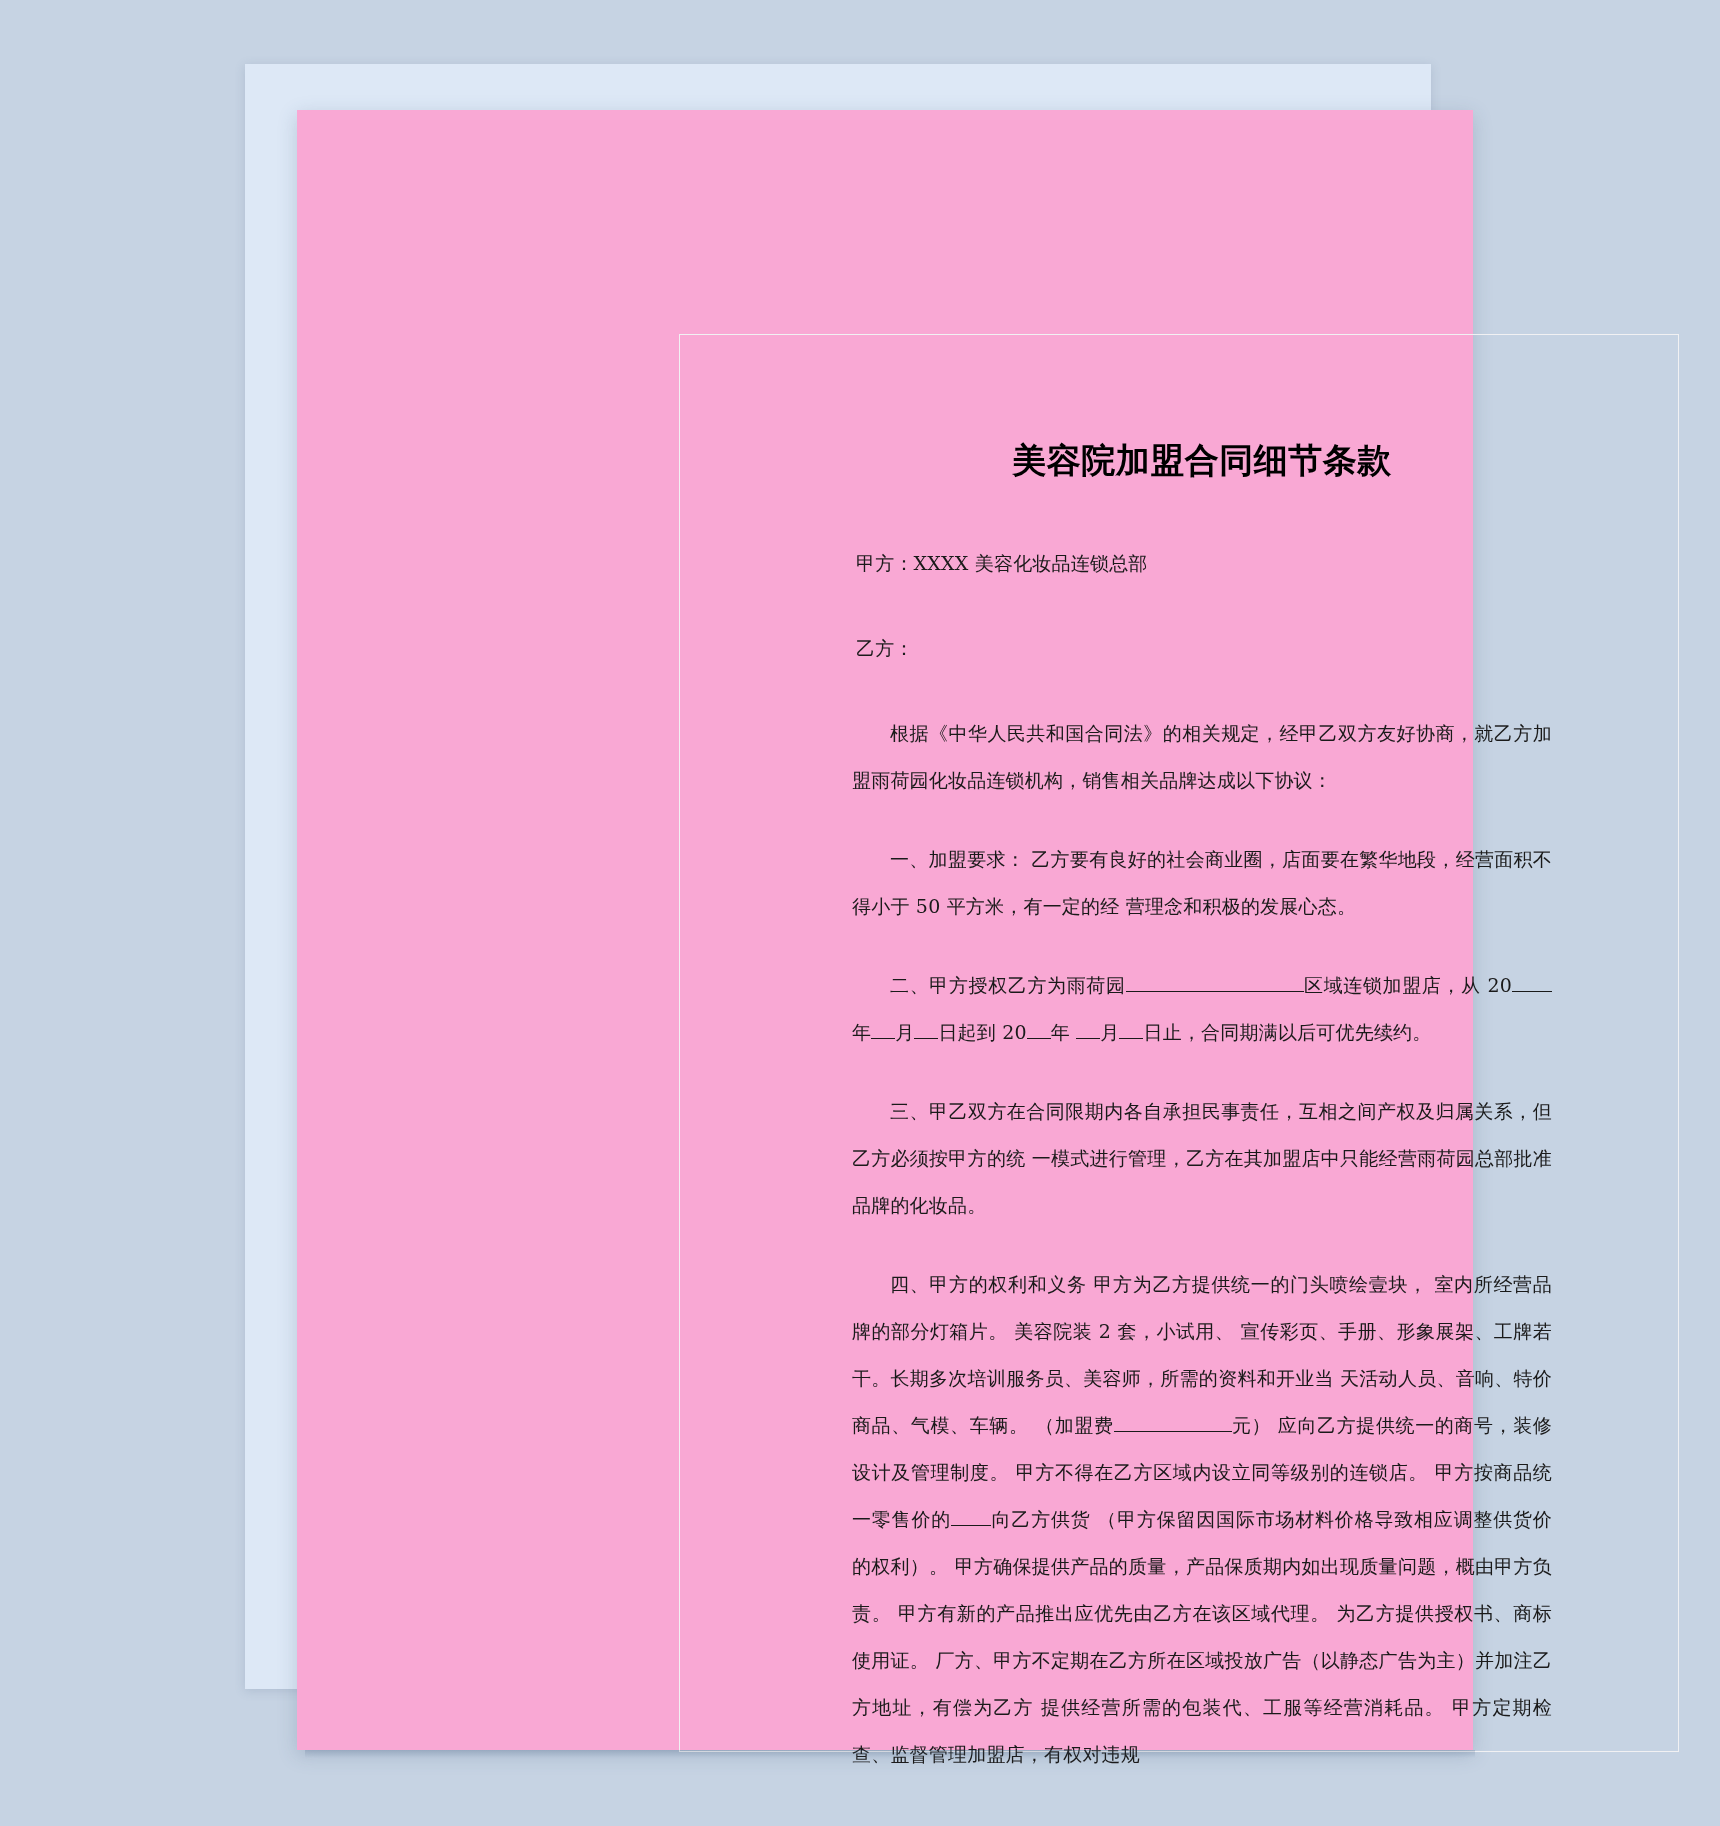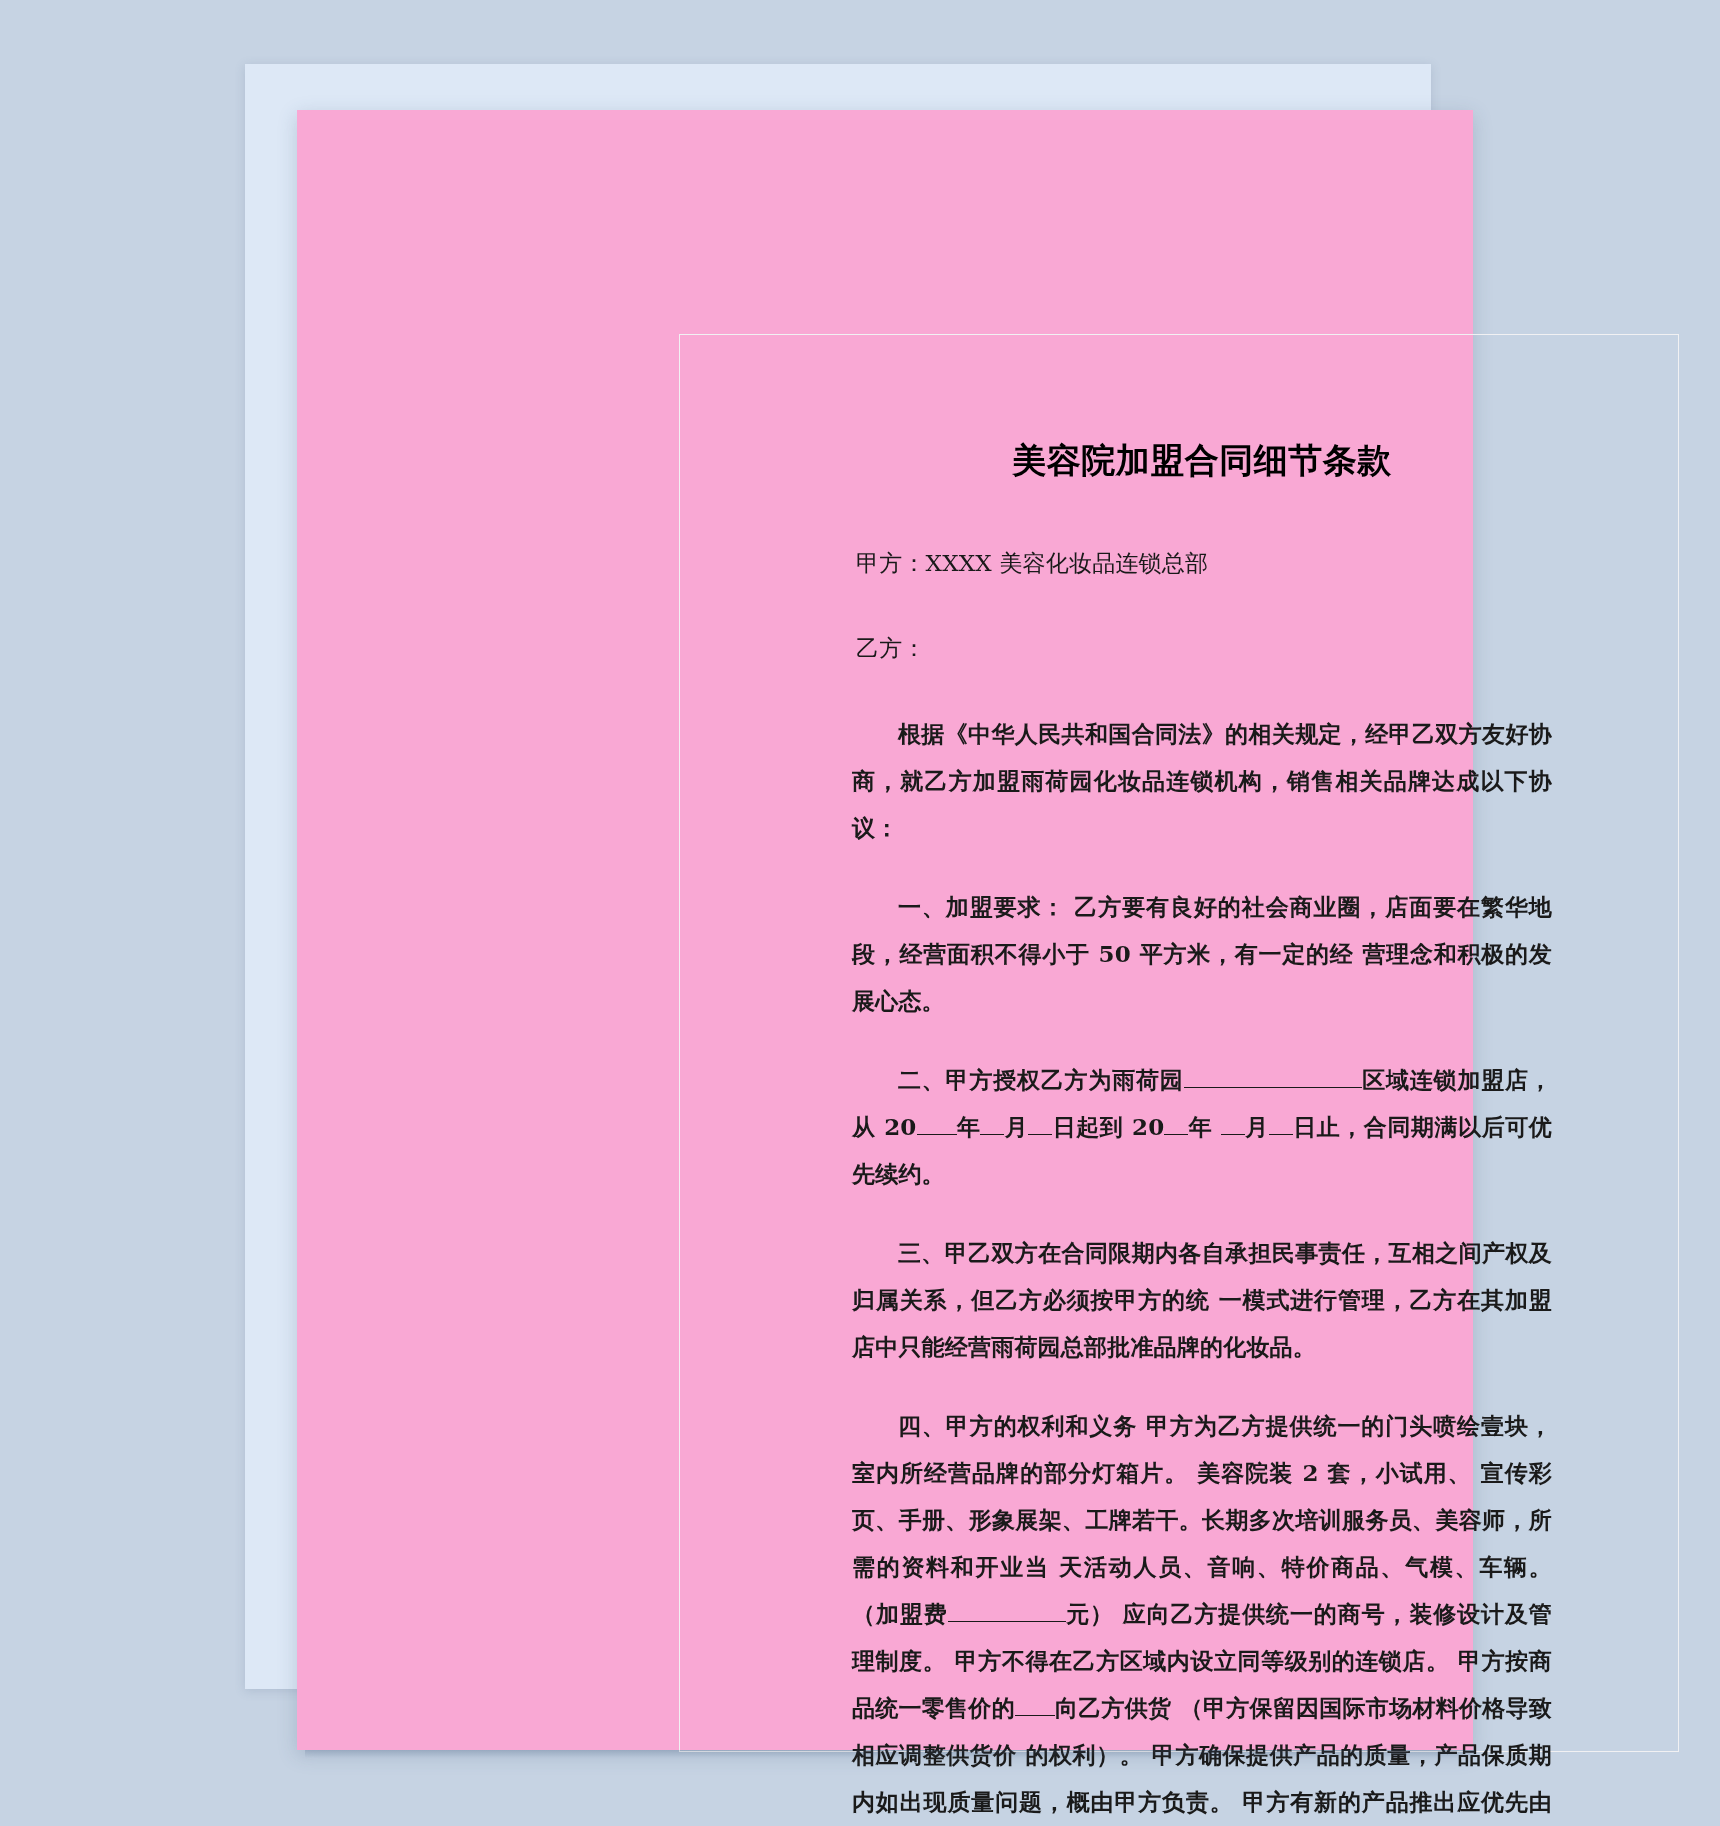--- a/index.html
+++ b/index.html
@@ -71,31 +71,31 @@
     line-height: 1.35;
     letter-spacing: 0.5px;
     text-align: center;
     color: #000000;
     margin: 0 0 56px 0;
     white-space: nowrap;
   }
 
   .para {
     font-family: "DejaVu Serif", "Liberation Serif", serif;
-    font-size: 23px;
+    font-size: 19px;
     line-height: 47px;
     color: #1a1a1a;
     margin: 0 0 32px 0;
     text-align: justify;
     text-justify: inter-ideograph;
     letter-spacing: 0.2px;
   }
   .para:last-child { margin-bottom: 0; }
 
-  .para.indent { text-indent: 2em; font-weight: bold; }
+  .para.indent { text-indent: 2em; }
 
   .para.party-line {
     margin-bottom: 38px;
     text-indent: 0;
     padding-left: 4px;
   }
 
   .blank-fill {
     display: inline-block;
     border-bottom: 1px solid #1a1a1a;

